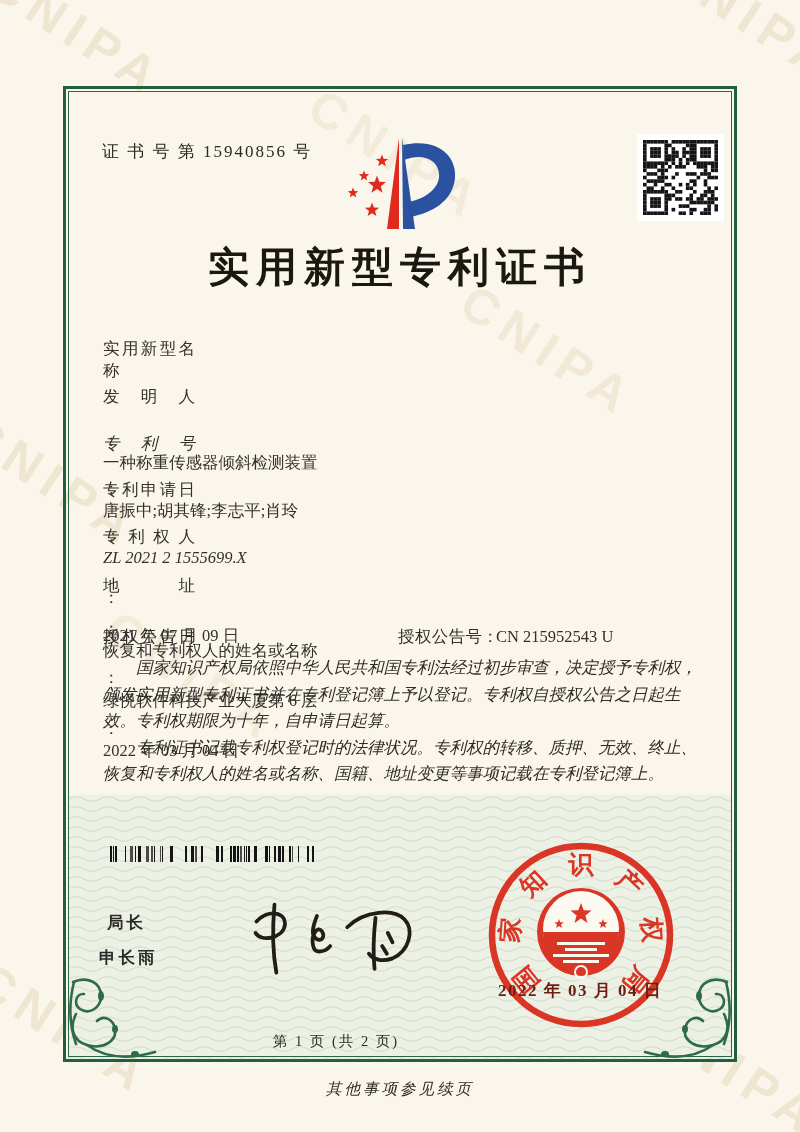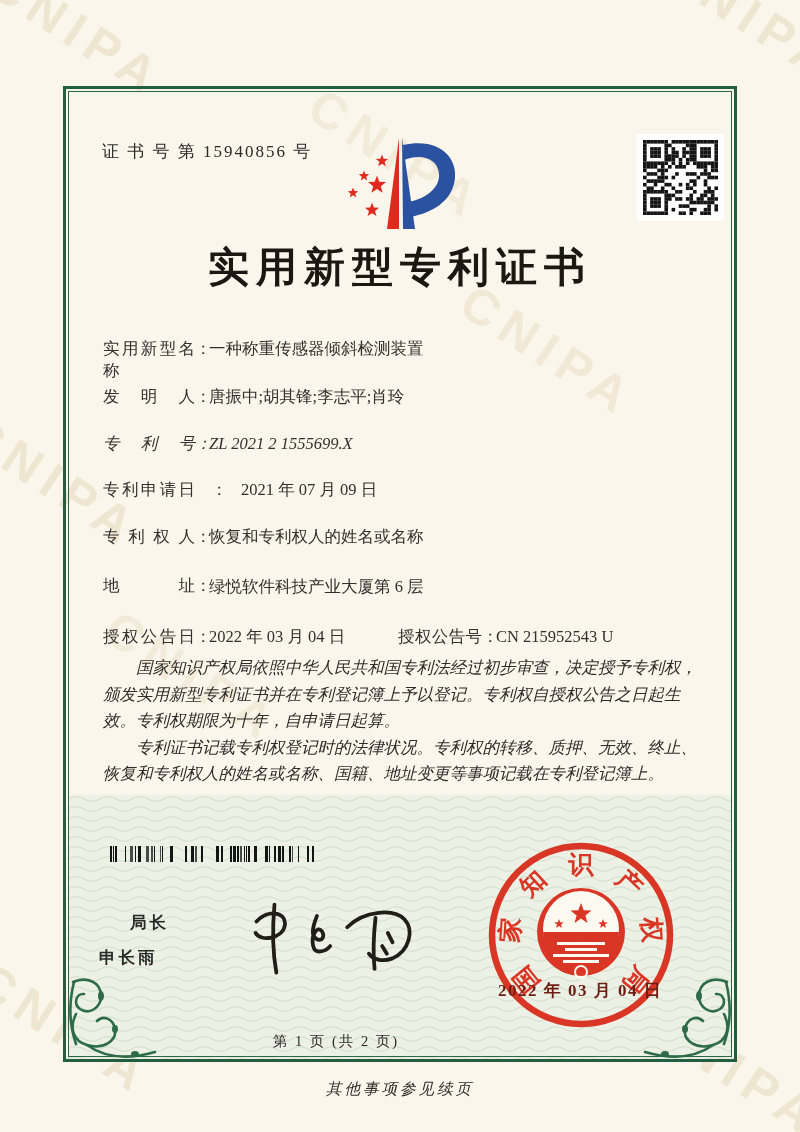--- a/index.html
+++ b/index.html
@@ -24,36 +24,36 @@
   .orn-r{left:643px;top:974px;transform:scaleX(-1);}
   
   .certno{position:absolute;left:102px;top:140px;font-size:17px;letter-spacing:2px;color:#2c2a26;}
   .logo{position:absolute;left:344px;top:136px;width:116px;height:96px;}
   .qr{position:absolute;left:637px;top:134px;width:87px;height:87px;background:#ffffff;}
   .qr svg{display:block;margin:6px;}
   .title{position:absolute;left:0;top:240px;width:800px;margin:0;text-align:center;
          font-size:41px;font-weight:bold;letter-spacing:7px;color:#1b1711;}
   
   .row{position:absolute;left:103px;width:612px;display:flex;align-items:flex-start;
-       font-size:16.5px;line-height:22px;color:#33302b;}
+       font-size:16.5px;line-height:22px;color:#33302b;flex-direction:column;}
   .flabel{display:inline-block;width:92px;text-align:justify;text-align-last:justify;flex:0 0 92px;}
   .colon{display:inline-block;width:14px;flex:0 0 14px;}
   .fval{white-space:nowrap;}
   .addrval{white-space:normal;width:480px;}
   .addrval div{line-height:23px;}
   .r1{top:338px;} .r2{top:386px;} .r3{top:433px;font-style:italic;} .r4{top:479px;gap:16px;}
   .r5{top:526px;} .r6{top:575px;} .r7{top:626px;}
   .g2{position:absolute;left:295px;top:0;display:flex;}
   .flabel2{display:inline-block;width:84px;text-align:justify;text-align-last:justify;flex:0 0 84px;}
   
   .paras{position:absolute;left:103px;top:655px;width:610px;}
   .paras p{margin:0;text-indent:2em;font-style:italic;font-size:16.5px;line-height:26.5px;color:#2f2b26;}
   
   .barcode{position:absolute;left:110px;top:846px;}
-  .sig-title{position:absolute;left:130px;top:912px;font-family:"Liberation Sans","DejaVu Sans",sans-serif;
+  .sig-title{position:absolute;left:107px;top:912px;font-family:"Liberation Sans","DejaVu Sans",sans-serif;
              font-weight:bold;font-size:16.5px;letter-spacing:3px;color:#2a2a28;}
   .sig-name{position:absolute;left:99px;top:947px;font-family:"Liberation Sans","DejaVu Sans",sans-serif;
             font-weight:bold;font-size:16.5px;letter-spacing:3px;color:#2a2a28;}
   .sig-script{position:absolute;left:236px;top:897px;width:195px;height:85px;}
   .seal{position:absolute;left:484px;top:840px;width:196px;height:196px;opacity:.95;}
   .seal-date{position:absolute;left:472px;top:979px;width:216px;text-align:center;
              font-weight:bold;font-size:17px;letter-spacing:1.5px;color:#6d1d12;z-index:7;}
   .pageinfo{position:absolute;left:0;top:1032px;width:672px;text-align:center;
             font-size:14.5px;letter-spacing:2px;color:#2e2b26;}
   .note{position:absolute;left:0;top:1079px;width:800px;text-align:center;

